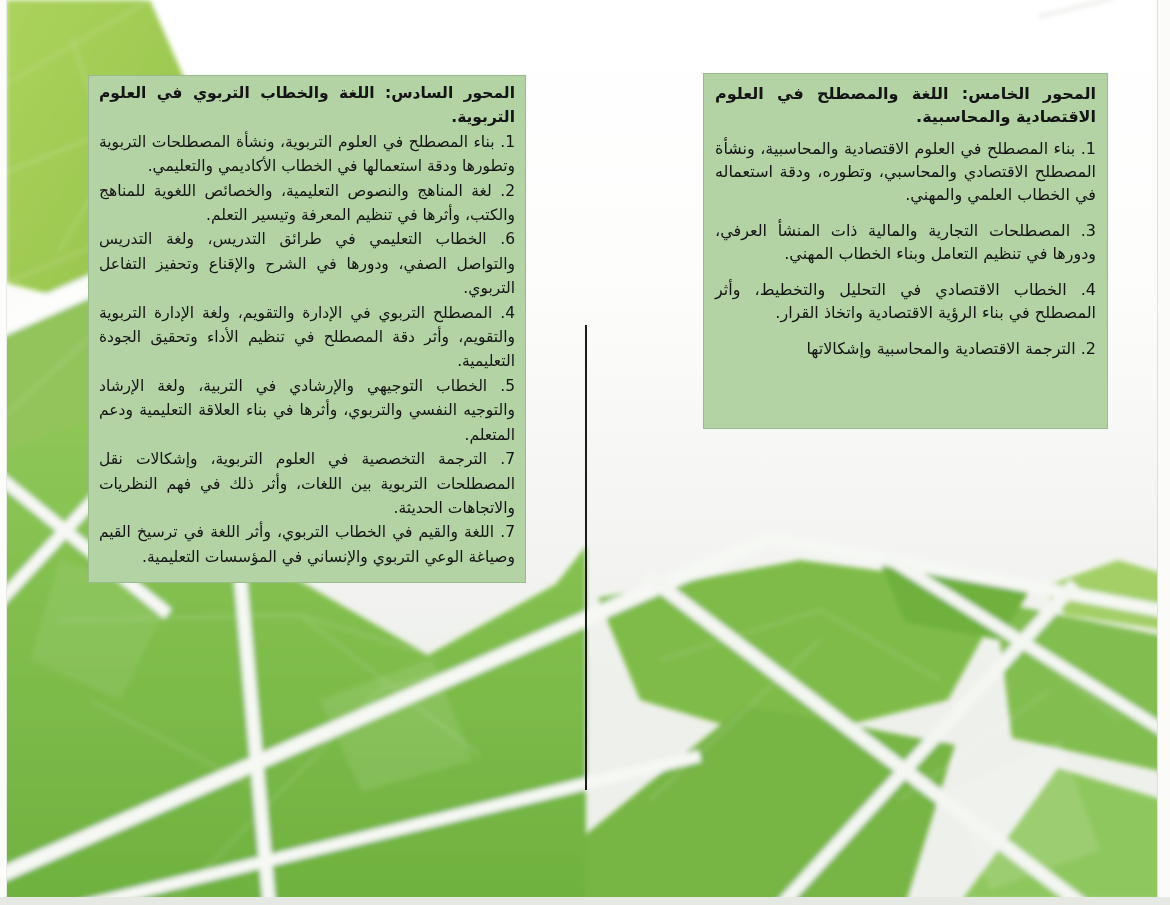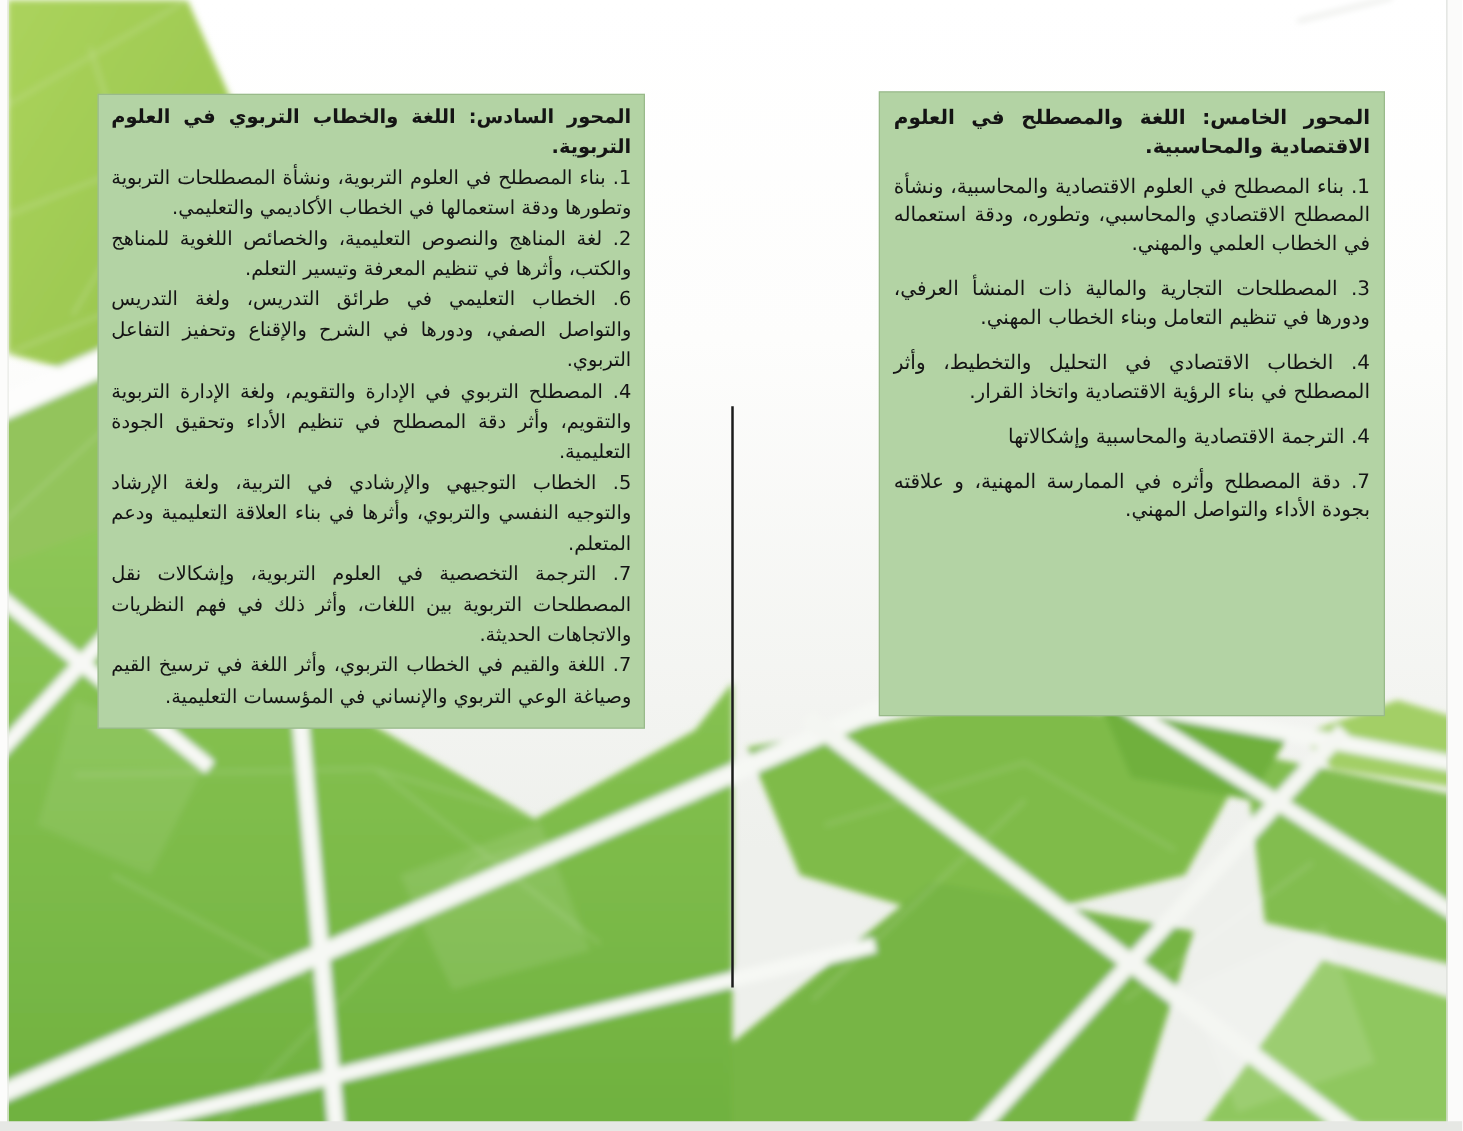--- a/index.html
+++ b/index.html
@@ -15,27 +15,27 @@
     background:#b3d3a4;
     border:1px solid rgba(105,140,92,.35);
     color:#141414;
     direction:rtl;
     text-align:justify;
     text-align-last:right;
     box-sizing:border-box;
     overflow:hidden;
   }
   .tb-left{
-    left:78px;top:75px;width:438px;height:508px;
+    left:88px;top:75px;width:438px;height:508px;
     padding:5px 10px 6px 10px;
     font-size:15.5px;line-height:24.4px;
   }
   .tb-left p{margin:0;}
   .tb-right{
-    left:703px;top:73px;width:405px;height:500px;
+    left:703px;top:73px;width:405px;height:356px;
     padding:8px 11px 6px 11px;
     font-size:16px;line-height:23px;
   }
   .tb-right p{margin:0 0 13px 0;}
   .tb-title{font-weight:bold;margin:0;}
   .tb-right .tb-title{margin-bottom:9px;}
   .divider{
     position:absolute;left:585px;top:325px;width:2px;height:465px;
     background:#1c1c1c;
   }
@@ -107,22 +107,21 @@
     </g>
   </svg>
 
   <div class="divider"></div>
 
   <div class="textbox tb-right">
     <p class="tb-title">المحور الخامس: اللغة والمصطلح في العلوم الاقتصادية والمحاسبية.</p>
     <p>1. بناء المصطلح في العلوم الاقتصادية والمحاسبية، ونشأة المصطلح الاقتصادي والمحاسبي، وتطوره، ودقة استعماله في الخطاب العلمي والمهني.</p>
     <p>3. المصطلحات التجارية والمالية ذات المنشأ العرفي، ودورها في تنظيم التعامل وبناء الخطاب المهني.</p>
     <p>4. الخطاب الاقتصادي في التحليل والتخطيط، وأثر المصطلح في بناء الرؤية الاقتصادية واتخاذ القرار.</p>
-    <p>4. الترجمة الاقتصادية والمحاسبية وإشكالاتها</p>
-    <p>7. دقة المصطلح وأثره في الممارسة المهنية، و علاقته بجودة الأداء والتواصل المهني.</p>
+    <p>2. الترجمة الاقتصادية والمحاسبية وإشكالاتها</p>
   </div>
 
   <div class="textbox tb-left">
     <p class="tb-title">المحور السادس: اللغة والخطاب التربوي في العلوم التربوية.</p>
     <p>1. بناء المصطلح في العلوم التربوية، ونشأة المصطلحات التربوية وتطورها ودقة استعمالها في الخطاب الأكاديمي والتعليمي.</p>
     <p>2. لغة المناهج والنصوص التعليمية، والخصائص اللغوية للمناهج والكتب، وأثرها في تنظيم المعرفة وتيسير التعلم.</p>
     <p>6. الخطاب التعليمي في طرائق التدريس، ولغة التدريس والتواصل الصفي، ودورها في الشرح والإقناع وتحفيز التفاعل التربوي.</p>
     <p>4. المصطلح التربوي في الإدارة والتقويم، ولغة الإدارة التربوية والتقويم، وأثر دقة المصطلح في تنظيم الأداء وتحقيق الجودة التعليمية.</p>
     <p>5. الخطاب التوجيهي والإرشادي في التربية، ولغة الإرشاد والتوجيه النفسي والتربوي، وأثرها في بناء العلاقة التعليمية ودعم المتعلم.</p>
     <p>7. الترجمة التخصصية في العلوم التربوية، وإشكالات نقل المصطلحات التربوية بين اللغات، وأثر ذلك في فهم النظريات والاتجاهات الحديثة.</p>

